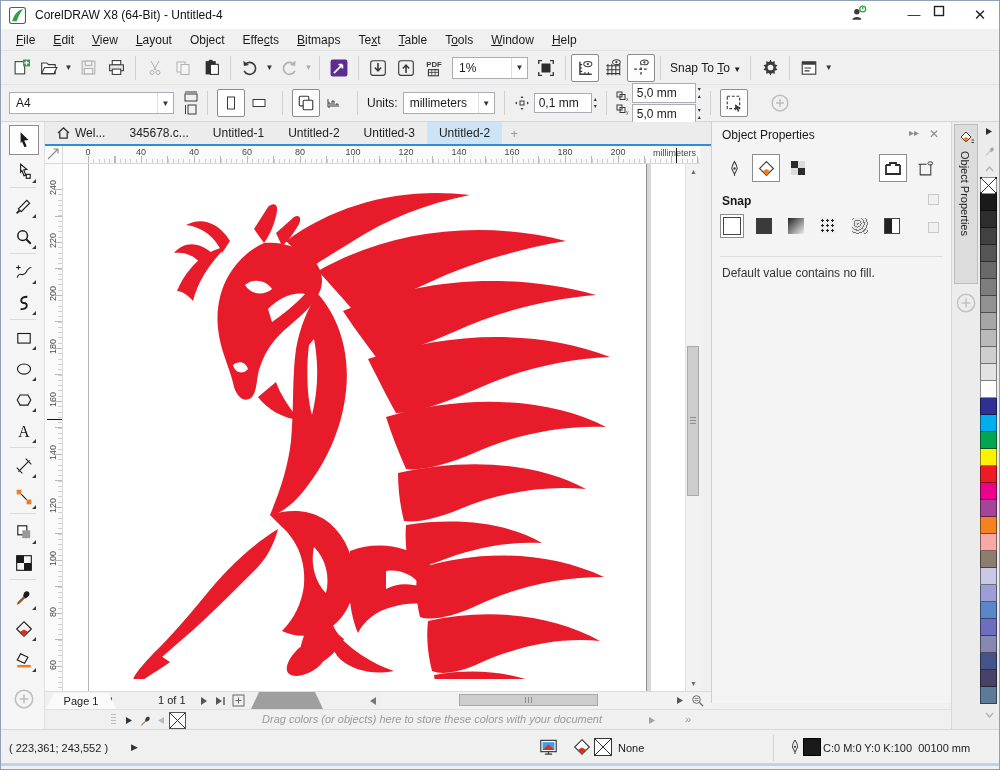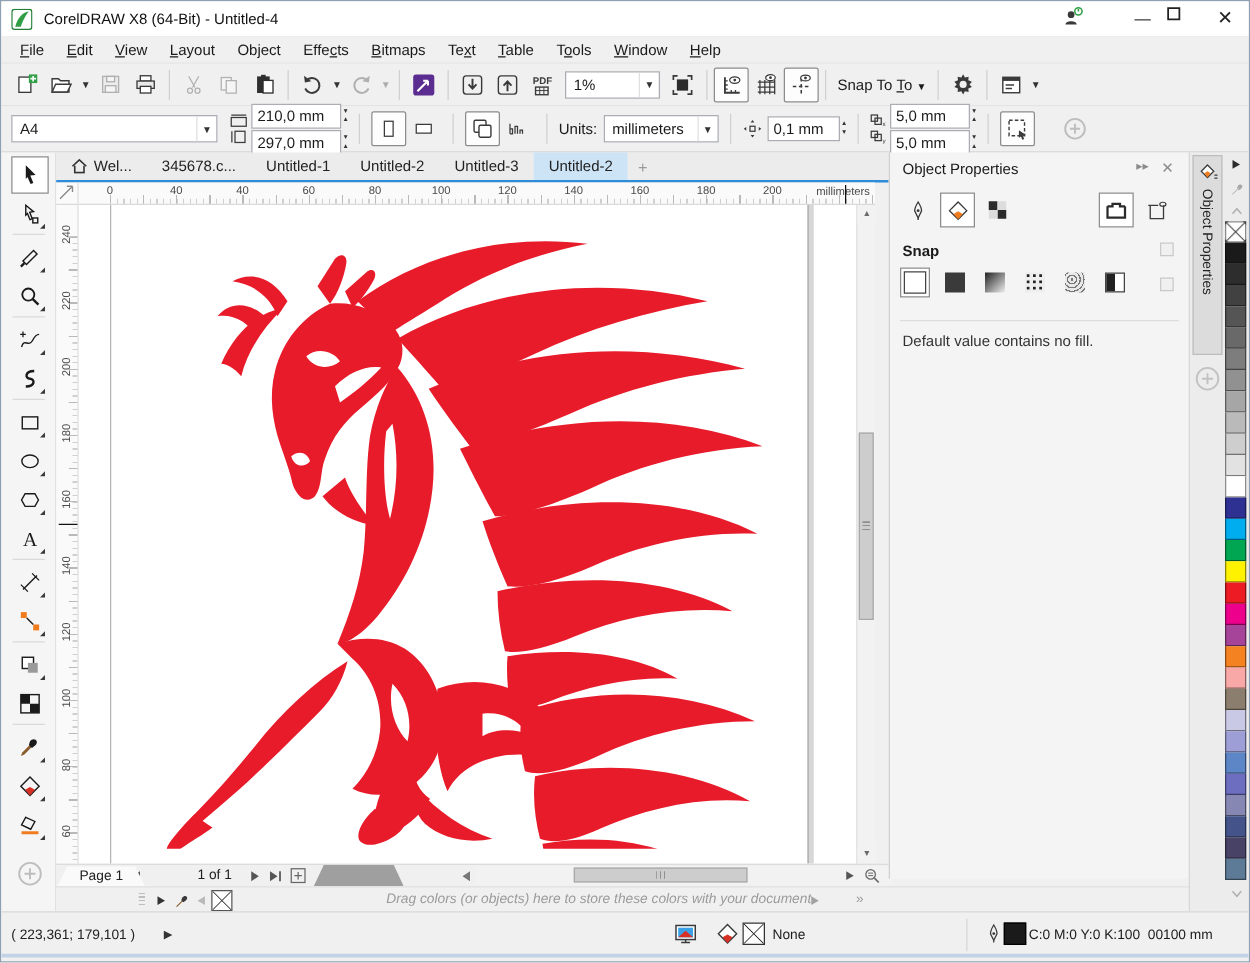--- a/index.html
+++ b/index.html
@@ -67,21 +67,21 @@
   .ptab-outer{position:absolute;left:206px;top:0px;width:72px;height:17px;background:#9f9f9f;
      clip-path:polygon(8px 0,calc(100% - 8px) 0,100% 100%,0 100%);}
   .ptab-inner{position:absolute;left:1px;top:1px;width:70px;height:16px;background:#fafafa;
      clip-path:polygon(8px 0,calc(100% - 8px) 0,100% 100%,0 100%);
      display:flex;align-items:center;justify-content:center;font-size:11px;color:#222;}
   #hscroll{position:absolute;left:336px;top:1px;width:332px;height:15px;background:#f2f2f2;}
   #hthumb{position:absolute;left:78px;top:1px;width:139px;height:12px;background:#cdcdcd;border:1px solid #a8a8a8;box-sizing:border-box;}
   #hthumb:before{content:"";position:absolute;top:2px;bottom:2px;left:50%;width:7px;margin-left:-4px;
      background:repeating-linear-gradient(90deg,#8f8f8f 0 1px,transparent 1px 3px);}
   #palrow{left:44px;top:708px;width:934px;height:20px;background:#f0f0f0;border-top:1px solid #e0e0e0;box-sizing:border-box;}
-  #palrow .hint{position:absolute;left:170px;right:330px;top:3px;text-align:right;font-size:11px;font-style:italic;color:#9a9a9a;
+  #palrow .hint{position:absolute;left:170px;right:330px;top:3px;text-align:center;font-size:11px;font-style:italic;color:#9a9a9a;
      white-space:nowrap;overflow:hidden;}
   .grip{position:absolute;width:5px;height:12px;top:3px;
      background:repeating-linear-gradient(180deg,#bdbdbd 0 1px,transparent 1px 3px);}
   .nofill-sw{background-color:#fff;background-image:
      linear-gradient(45deg,transparent calc(50% - .7px),#333 50%,transparent calc(50% + .7px)),
      linear-gradient(-45deg,transparent calc(50% - .7px),#333 50%,transparent calc(50% + .7px));}
   
   #toolbox{left:0;top:121px;width:44px;height:607px;background:#f5f5f5;border-right:1px solid #e0e0e0;box-sizing:border-box;}
   .tool{position:absolute;left:8px;width:28px;height:28px;display:flex;align-items:center;justify-content:center;border:1px solid transparent;}
   .tool.selected{border-color:#8c8c8c;background:#ffffff;}
@@ -315,40 +315,20 @@
     <span style="width:10px"></span>
     <span style="display:flex;flex-direction:column;gap:2px;flex:none">
       <svg width="14" height="11" viewBox="0 0 14 11">
           <rect x="1" y="3" width="12" height="7" fill="none" stroke="#3a3a3a"></rect>
           <path d="M1,1 H13" stroke="#3a3a3a"></path>
         </svg>
       <svg width="14" height="11" viewBox="0 0 14 11">
           <rect x="4" y="1" width="8" height="9" fill="none" stroke="#3a3a3a"></rect>
           <path d="M1.5,1 V10" stroke="#3a3a3a"></path>
         </svg>
-    </span>
-    <span style="display:flex;flex-direction:column;gap:1px;margin-left:3px;flex:none">
-      <span style="display:flex;align-items:center">
-        <span class="spinbox" style="width:72px">
-            <span>210,0 mm</span>
-          </span>
-        <span class="spcol">
-            <span>▾</span>
-            <span>▴</span>
-          </span>
-      </span>
-      <span style="display:flex;align-items:center">
-        <span class="spinbox" style="width:72px">
-            <span>297,0 mm</span>
-          </span>
-        <span class="spcol">
-            <span>▾</span>
-            <span>▴</span>
-          </span>
-      </span>
     </span>
     <span class="sep" style="margin:0 9px"></span>
     <span class="tb on">
         <svg width="16" height="18" viewBox="0 0 16 16">
           <rect x="4.5" y="2" width="7" height="12" fill="#fff" stroke="#3a3a3a"></rect>
         </svg>
       </span>
     <span class="tb">
         <svg width="18" height="16" viewBox="0 0 16 16">
           <rect x="2" y="4.5" width="12" height="7" fill="#fff" stroke="#3a3a3a"></rect>
@@ -883,21 +863,21 @@
       <span class="swatch" style="top: 565px; background: rgb(93, 122, 150);"></span>
       <span class="pal-ctl" style="top:586px">
         <svg width="9" height="6" viewBox="0 0 9 6">
           <path d="M1,1 L4.5,5 L8,1" fill="none" stroke="#b0b0b0" stroke-width="1.3"></path>
         </svg>
       </span>
       <span class="pal-ctl" style="top:602px;font-size:11px">»</span>
     </div>
 
   <div class="abs" id="statusbar">
-    <span class="coords">( 223,361; 179,101 )</span>
+    <span class="coords">( 223,361; 243,552 )</span>
     <span class="flyarr">▶</span>
     <span class="st-ic" style="left:538px">
       <svg width="19" height="19" viewBox="0 0 16 16">
           <rect x="1.5" y="2" width="13" height="9.5" fill="#fff" stroke="#3a3a3a"></rect>
           <rect x="3" y="3.5" width="10" height="6.5" fill="#3aa0e8"></rect>
           <path d="M3,10 L8,5.5 L13,10 Z" fill="#d93025"></path>
           <path d="M5,13.5 H11 M8,11.5 V13.5" stroke="#3a3a3a"></path>
         </svg>
     </span>
     <span class="st-ic" style="left:572px">

